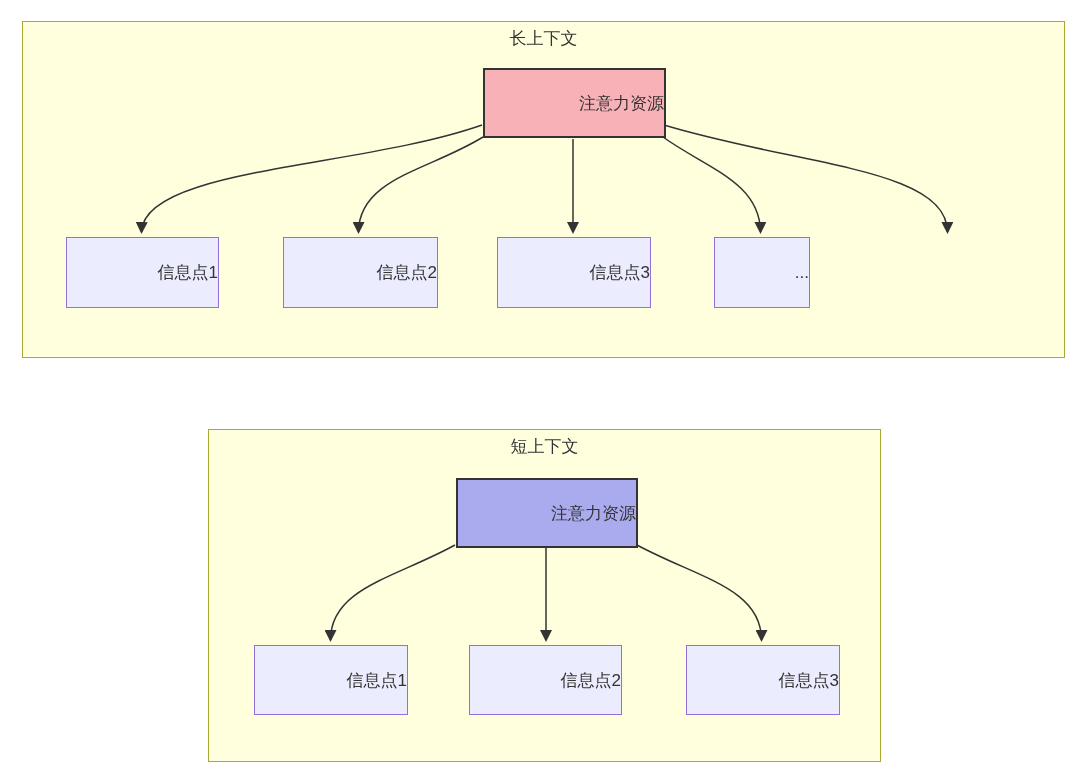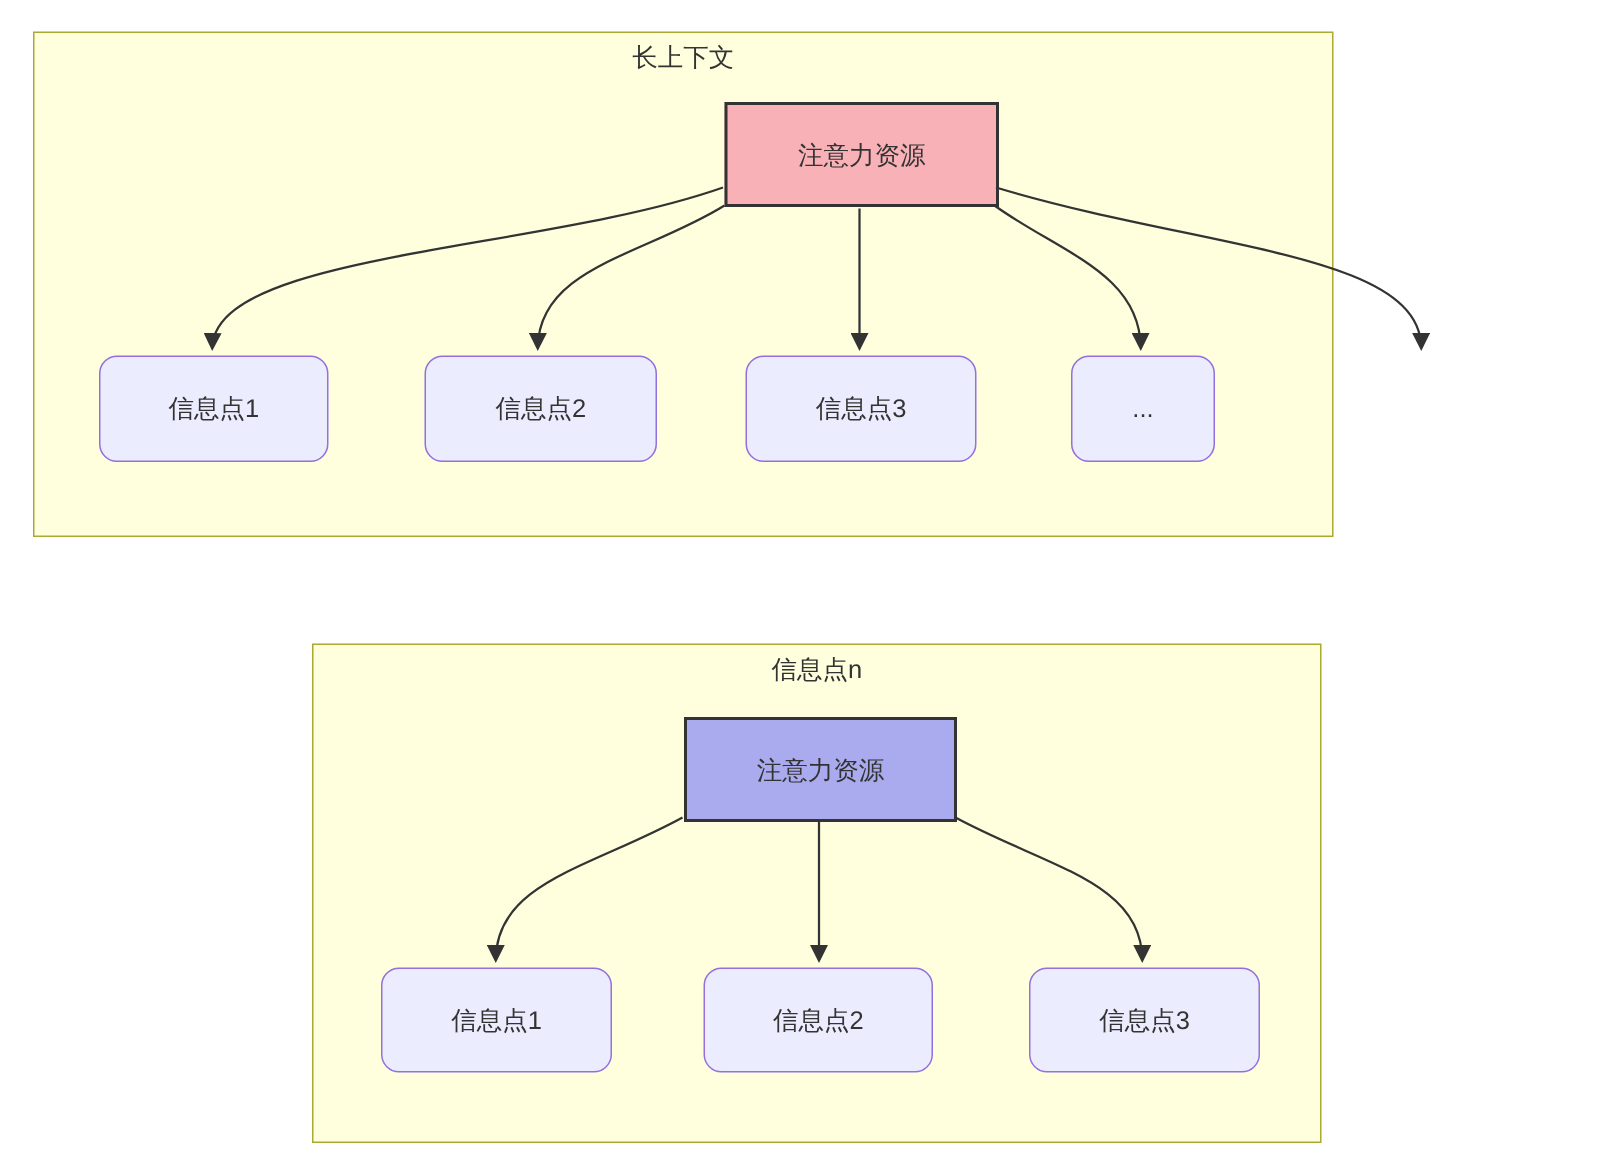--- a/index.html
+++ b/index.html
@@ -28,39 +28,39 @@
     right: 0;
     text-align: center;
     font-size: 17px;
     color: var(--text-color, #333333);
   }
   .node {
     position: absolute;
     box-sizing: border-box;
     display: flex;
     align-items: center;
-    justify-content: center;
+    justify-content: flex-end;
     font-size: 17px;
     color: var(--text-color, #333333);
     white-space: nowrap;
   }
   .node-info {
     background: var(--node-fill, #ececff);
     border: 1.5px solid var(--node-border, #9370db);
-    border-radius: 12px;
+    border-radius: 0;
   }
   .node-root-long {
     background: var(--long-root-fill, #f9b1b8);
     border: 2.5px solid var(--root-border, #333333);
   }
   .node-root-short {
     background: var(--short-root-fill, #aaaaee);
     border: 2.5px solid var(--root-border, #333333);
   }
-  #sg-long  { left: 22px;  top: 21px;  width: 867px; height: 337px; }
+  #sg-long  { left: 22px;  top: 21px;  width: 1043px; height: 337px; }
   #sg-short { left: 208px; top: 429px; width: 673px;  height: 333px; }
 
   
   #long-root { left: 460px; top: 46px;  width: 183px; height: 70px; }
   #long-b1   { left: 43px;  top: 215px; width: 153px; height: 71px; }
   #long-b2   { left: 260px; top: 215px; width: 155px; height: 71px; }
   #long-b3   { left: 474px; top: 215px; width: 154px; height: 71px; }
   #long-dots { left: 691px; top: 215px; width: 96px;  height: 71px; }
   #long-bn   { left: 851px; top: 215px; width: 152px; height: 71px; }
 
@@ -100,21 +100,21 @@
     </div>
     <div class="node node-info" id="long-b3">
       <span>信息点3</span>
     </div>
     <div class="node node-info" id="long-dots">
       <span>...</span>
     </div>
   </div>
 
   <div class="subgraph" id="sg-short">
-    <div class="subgraph-title">信息点n</div>
+    <div class="subgraph-title">短上下文</div>
     <div class="node node-root-short" id="short-root">
       <span>注意力资源</span>
     </div>
     <div class="node node-info" id="short-b1">
       <span>信息点1</span>
     </div>
     <div class="node node-info" id="short-b2">
       <span>信息点2</span>
     </div>
     <div class="node node-info" id="short-b3">

